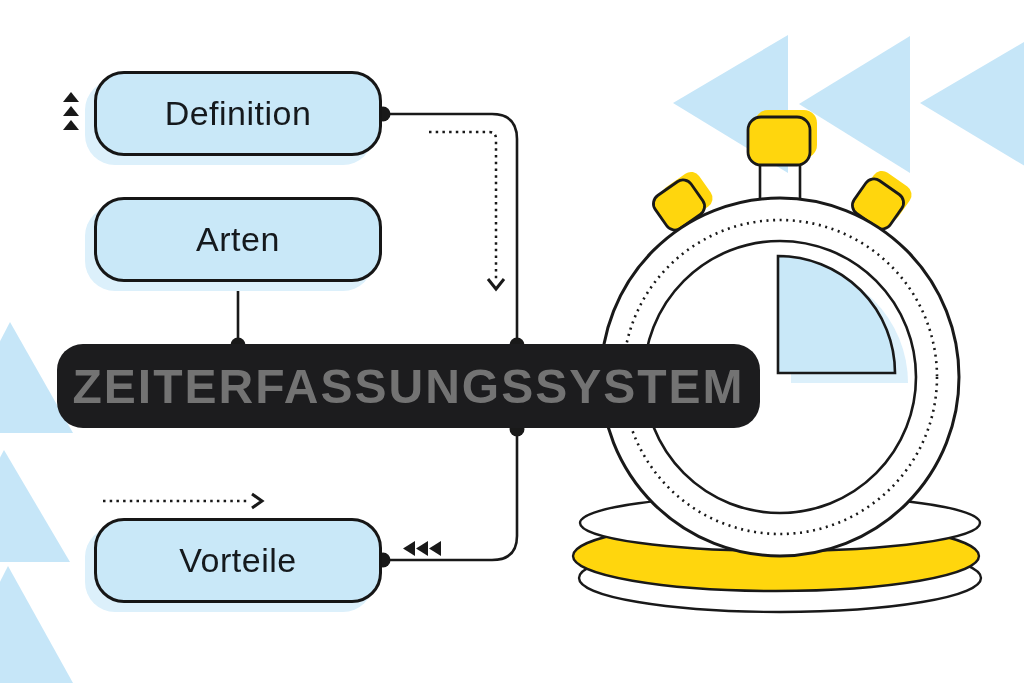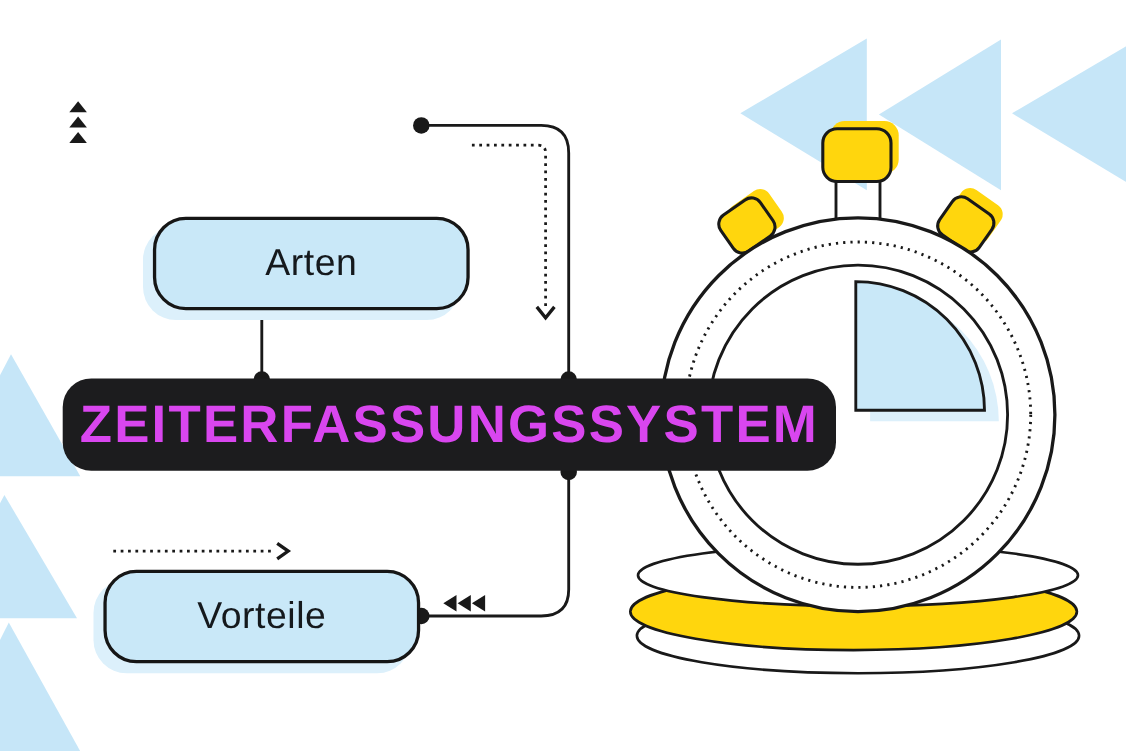--- a/index.html
+++ b/index.html
@@ -10,27 +10,27 @@
   }
   .stage svg.art{position:absolute;left:0;top:0;z-index:1;}
   .topic-box{
     position:absolute;z-index:2;width:282px;height:79px;
     background:#c9e8f8;border:3px solid #161616;border-radius:30px;
     box-shadow:-9px 9px 0 0 #dcf0fb;
     display:flex;align-items:center;justify-content:center;
     font-size:34px;color:#15191d;letter-spacing:.5px;
   }
   .topic-definition{left:94px;top:71px;}
-  .topic-arten{left:94px;top:197px;margin-left:45px;}
+  .topic-arten{left:94px;top:197px;}
   .topic-vorteile{left:94px;top:518px;text-align:right;}
   .title-banner{
     position:absolute;z-index:2;left:57px;top:344px;width:703px;height:84px;
     background:#1c1c1e;border-radius:26px;
     display:flex;align-items:center;justify-content:center;
-    color:#d946ef;font-weight:bold;font-size:48px;letter-spacing:2px;
+    color:#737373;font-weight:bold;font-size:48px;letter-spacing:2px;
   }
 </style>
 </head>
 <body>
 
 <div class="stage">
 
   <svg class="art" width="1024" height="683" viewBox="0 0 1024 683">
 
     <g fill="#c6e6f8">
@@ -95,20 +95,23 @@
       <polygon points="71,106 79,116 63,116"></polygon>
       <polygon points="71,120 79,130 63,130"></polygon>
     </g>
     <g fill="#191919">
       <polygon points="415,541 415,556 403,548.5"></polygon>
       <polygon points="428,541 428,556 416,548.5"></polygon>
       <polygon points="441,541 441,556 429,548.5"></polygon>
     </g>
   </svg>
 
+  <div class="topic-box topic-definition">
+    <span>Definition</span>
+  </div>
   <div class="topic-box topic-arten">
     <span>Arten</span>
   </div>
   <div class="topic-box topic-vorteile">
     <span>Vorteile</span>
   </div>
 
   <div class="title-banner">
     <span>ZEITERFASSUNGSSYSTEM</span>
   </div>

